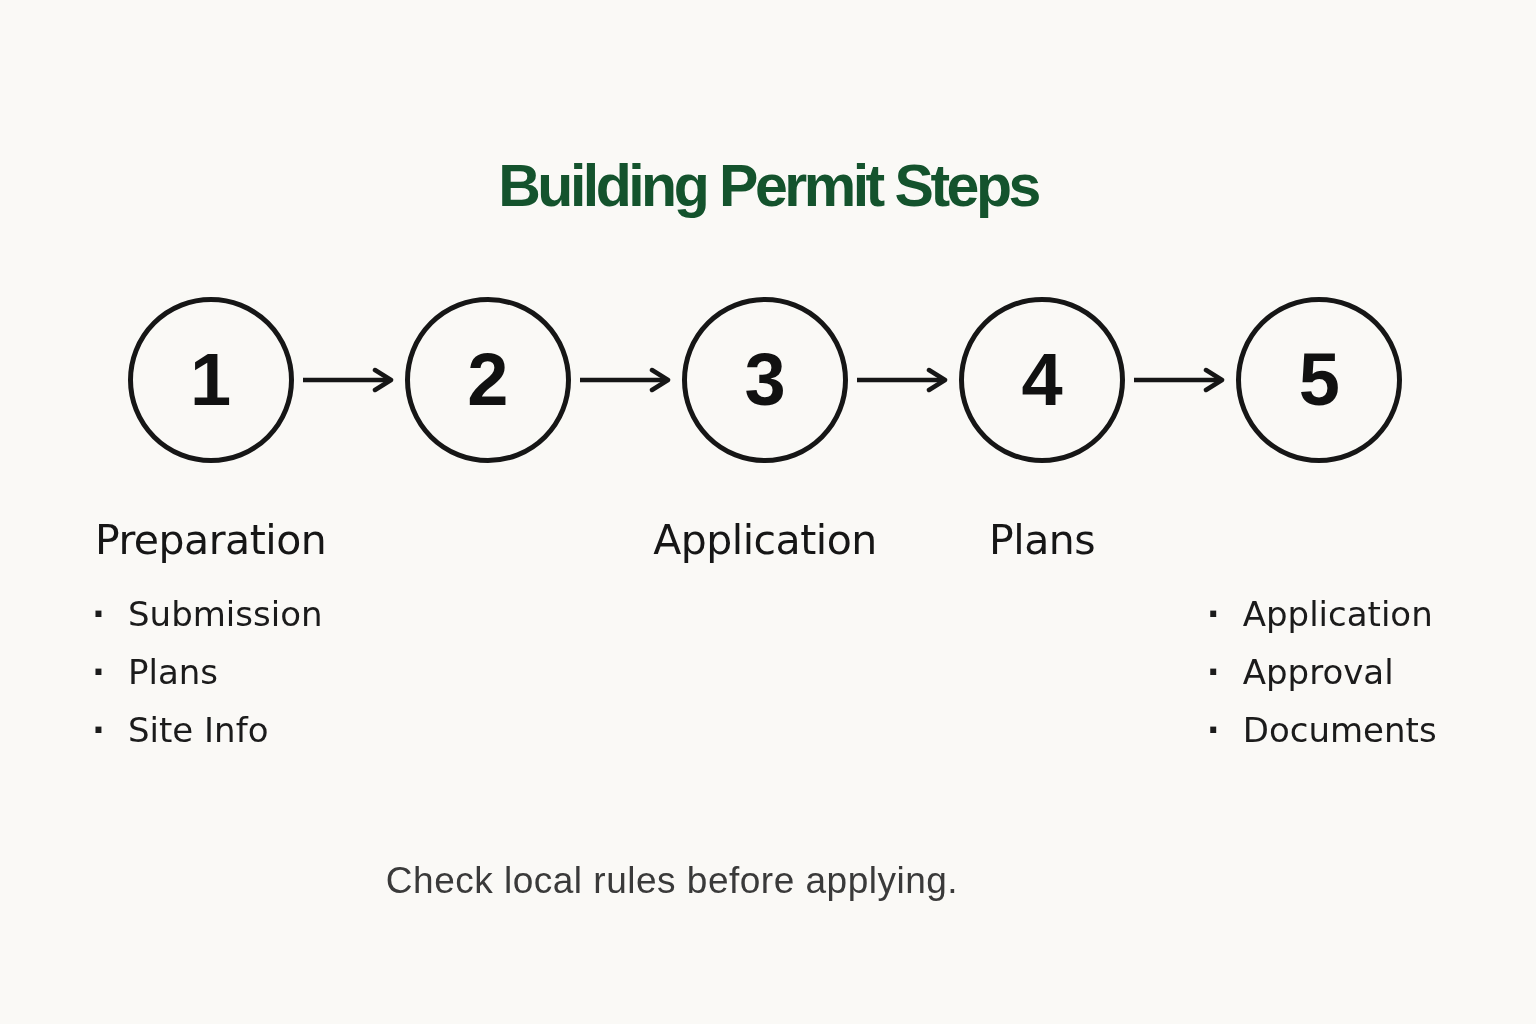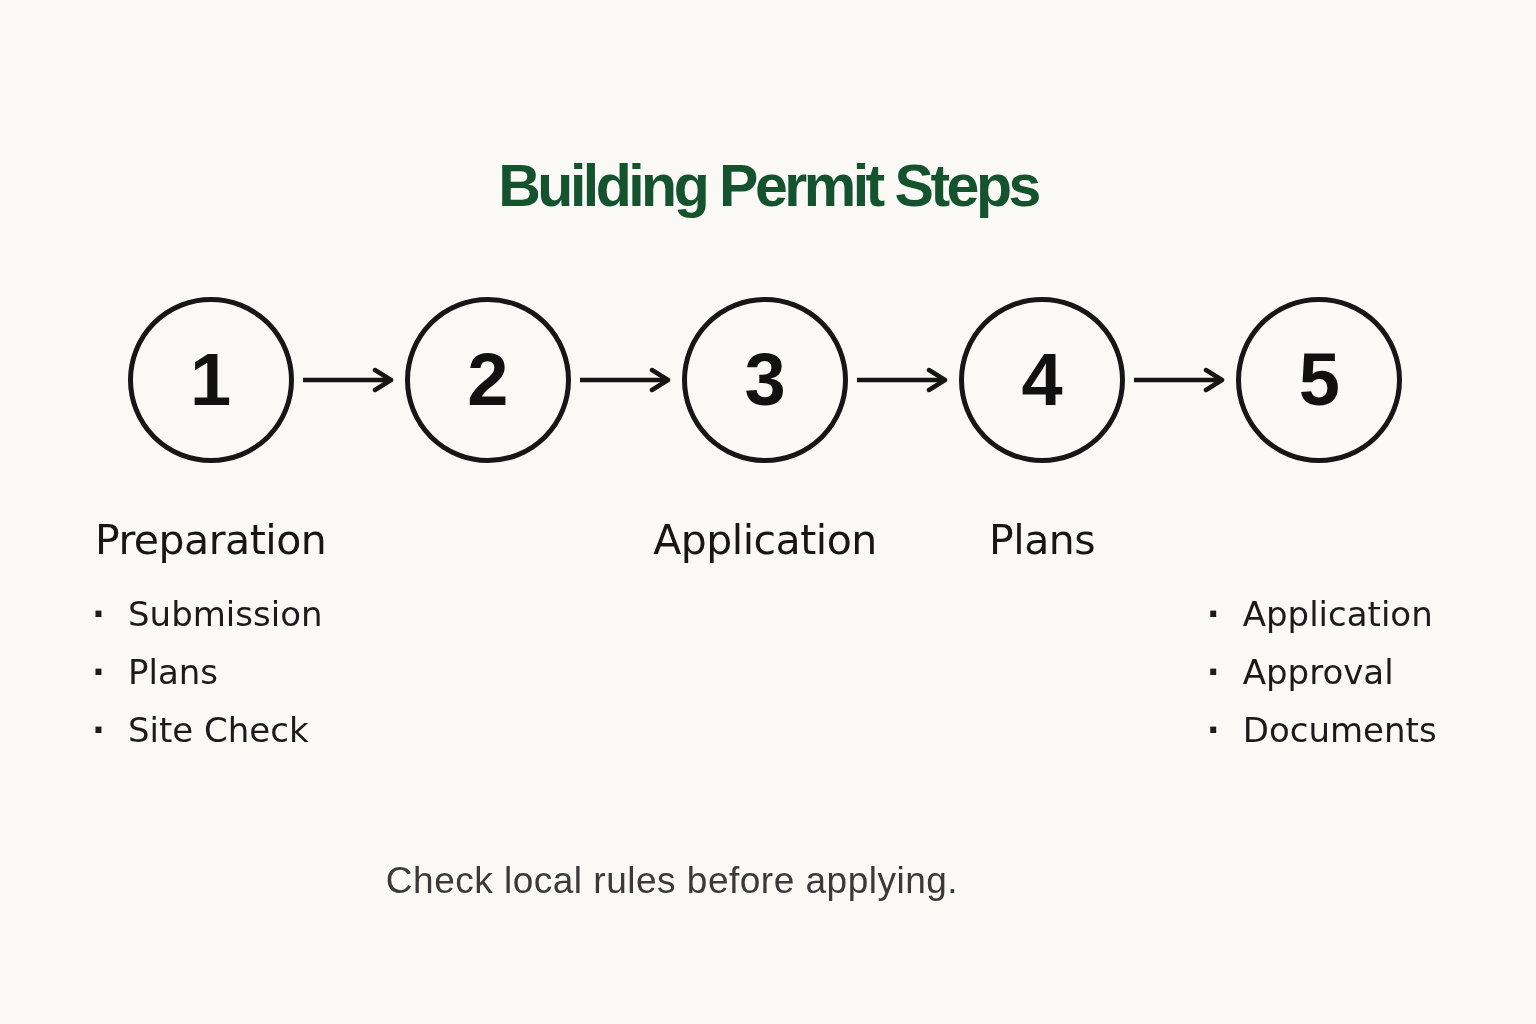--- a/index.html
+++ b/index.html
@@ -116,21 +116,21 @@
       <li>
           <span class="dot">·</span>
           <span>Submission</span>
         </li>
       <li>
           <span class="dot">·</span>
           <span>Plans</span>
         </li>
       <li>
           <span class="dot">·</span>
-          <span>Site Check</span>
+          <span>Site Info</span>
         </li>
     </ul>
   </div>
 
   <div class="step-col">
     <div class="circle">
       <span class="num">2</span>
     </div>
   </div>
 

